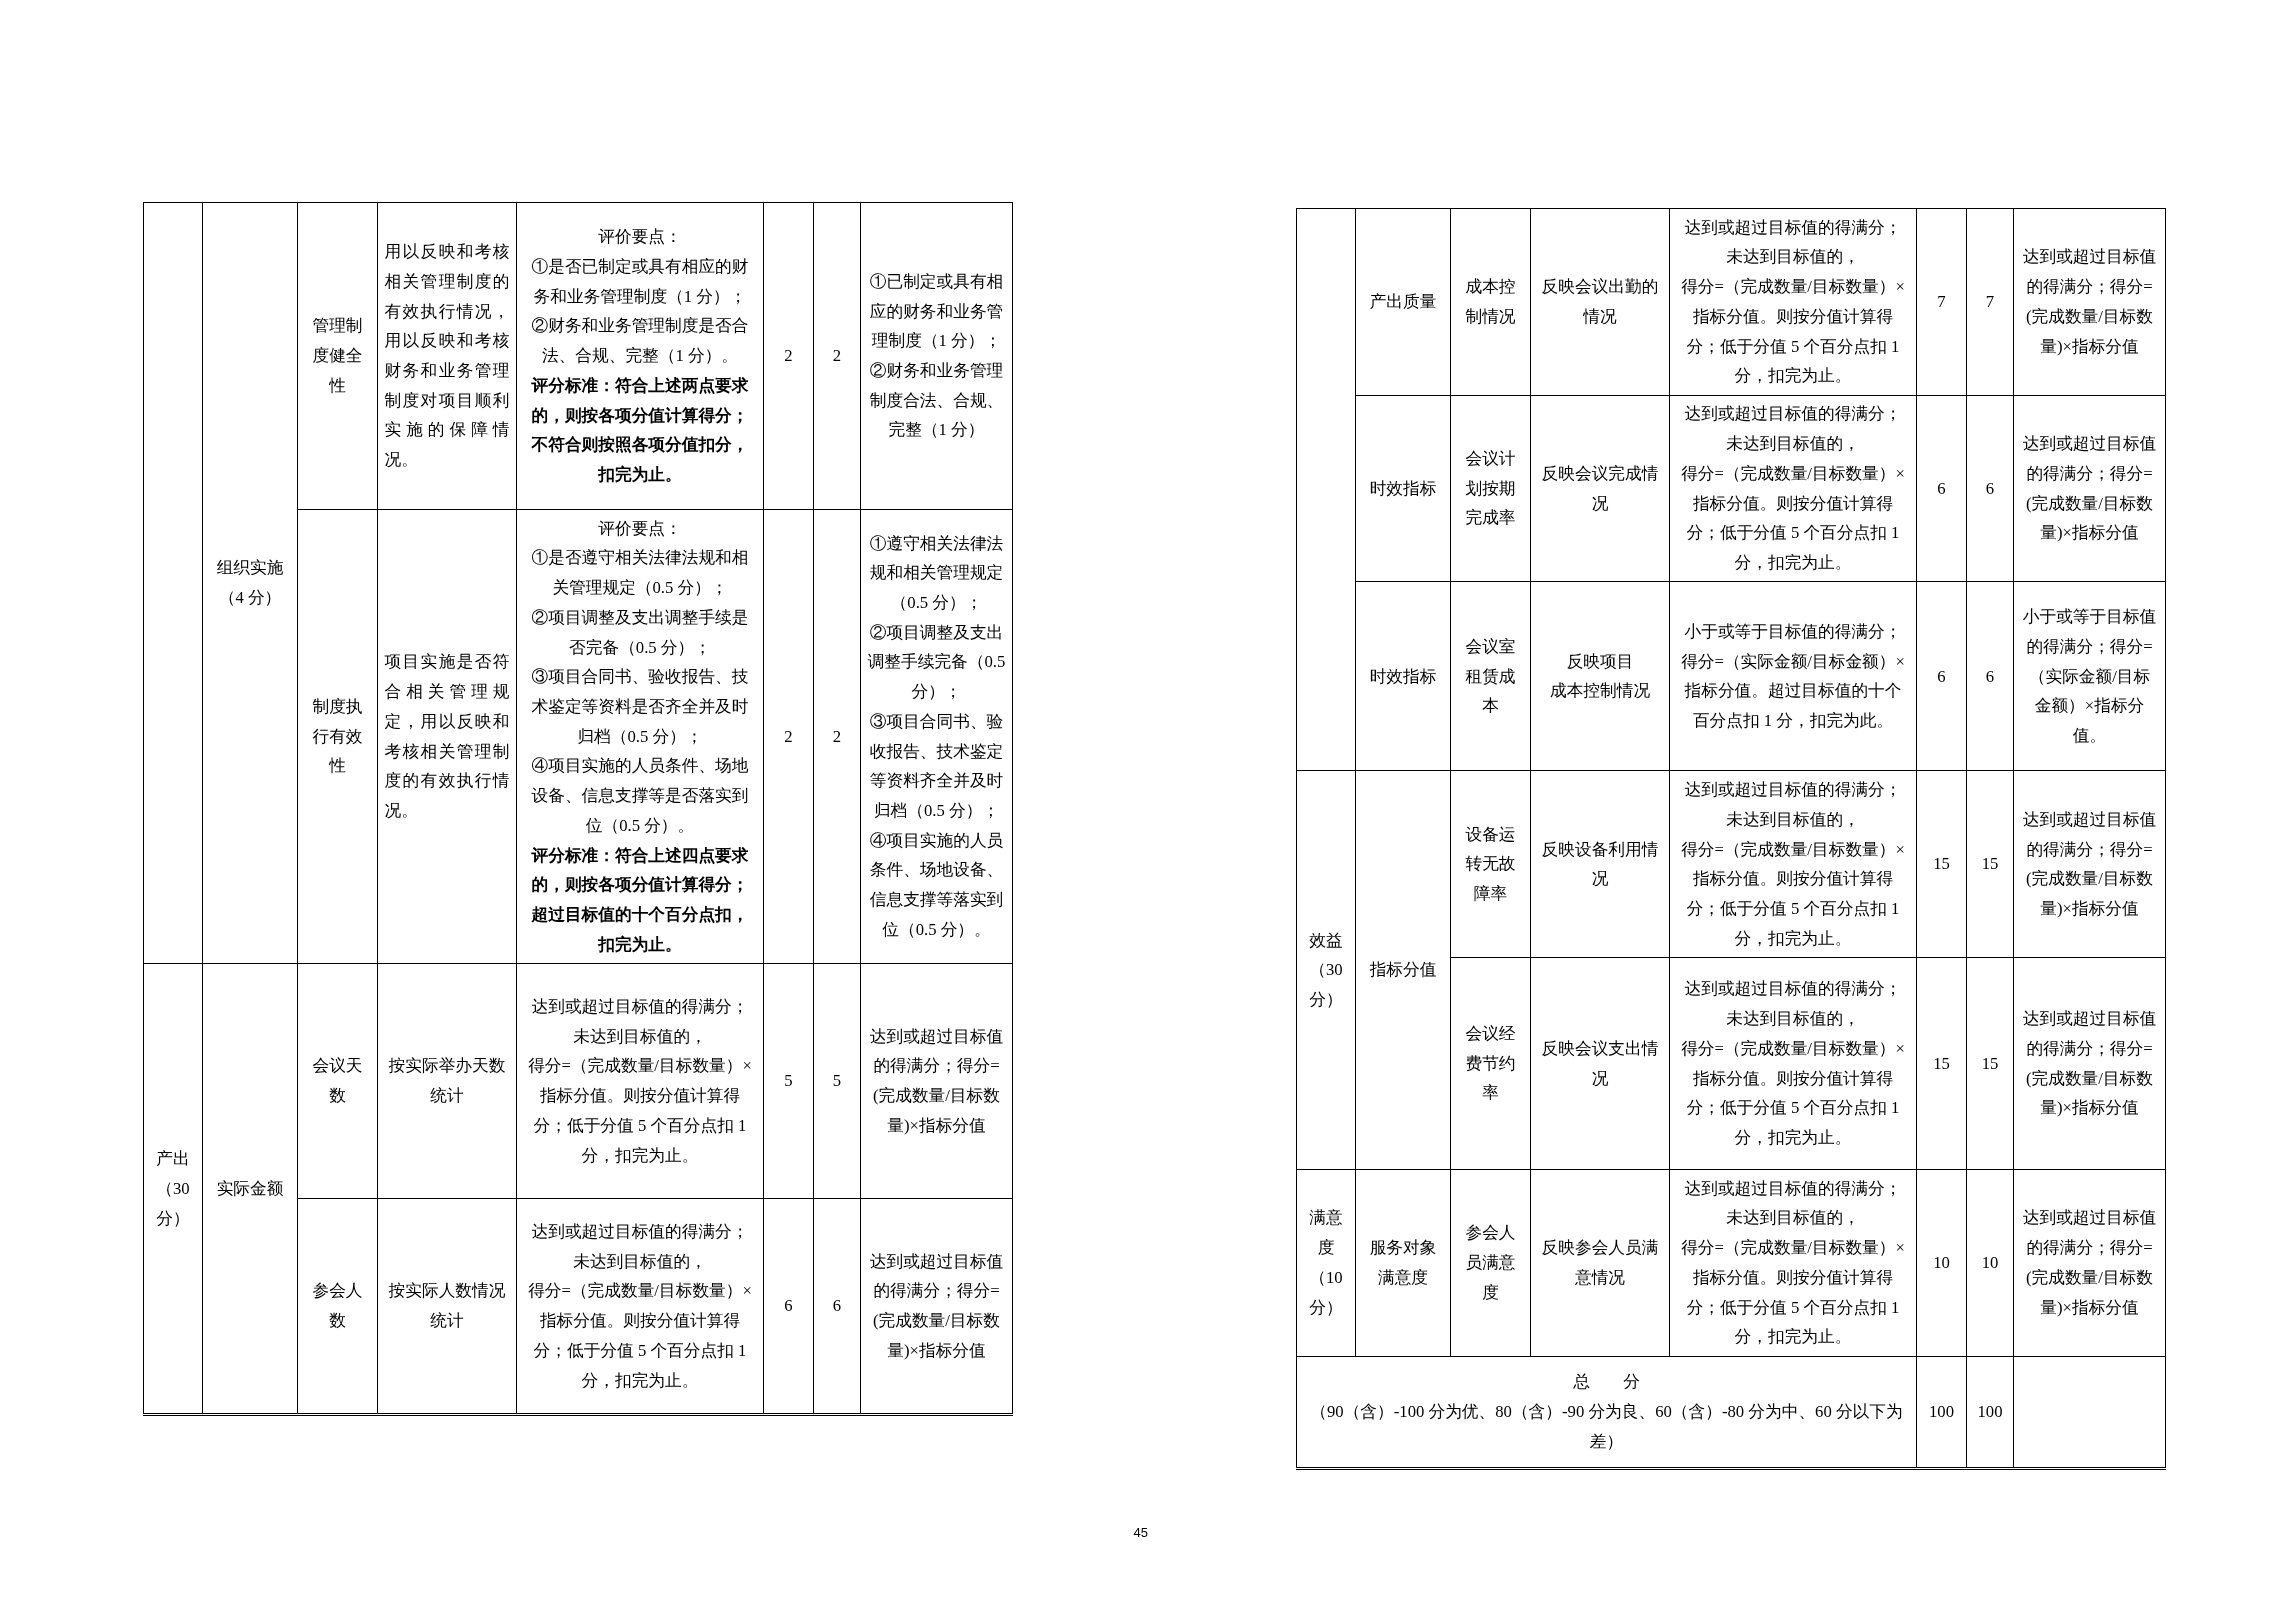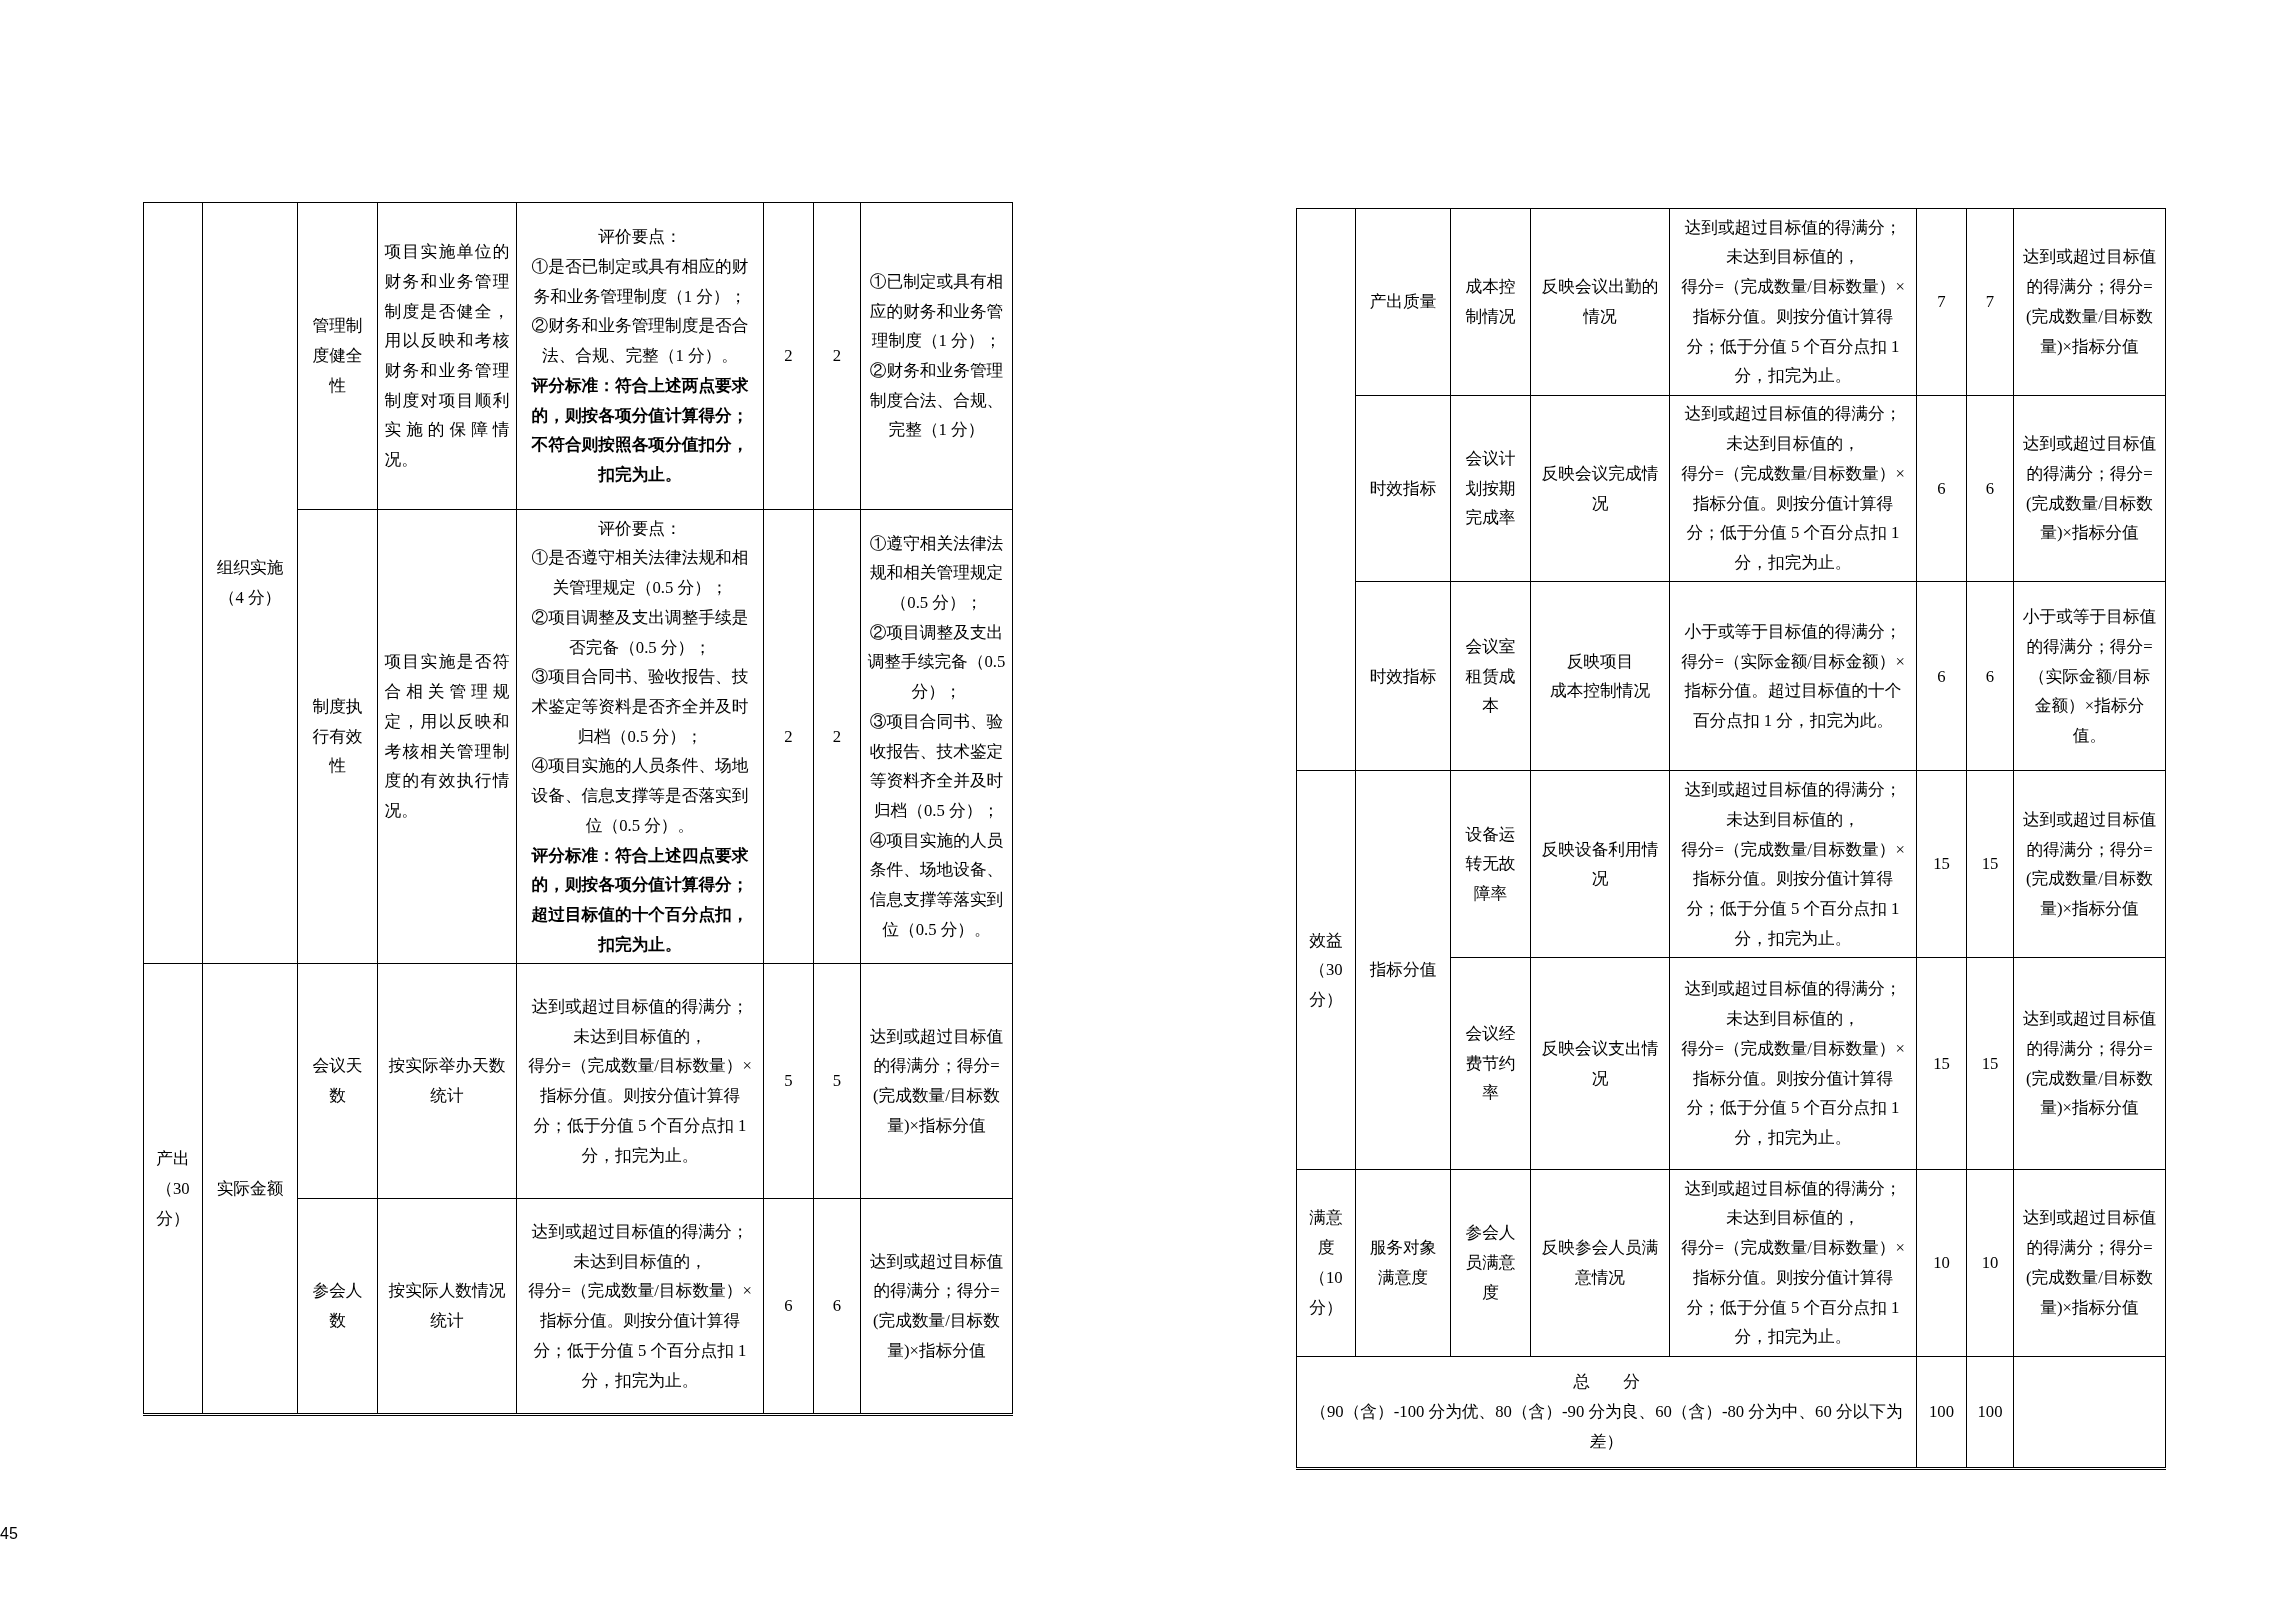--- a/index.html
+++ b/index.html
@@ -10,22 +10,22 @@
   .page-right{left:1148px;}
   table.eval{border-collapse:collapse;table-layout:fixed;position:absolute;
              border:1.4px solid #000;border-bottom:3.7px double #000;}
   table.eval td{border:1.4px solid #000;padding:3.7px 6.5px;font-size:16.7px;line-height:1.78;
                 vertical-align:middle;overflow:hidden;word-break:normal;}
   td.c{text-align:center;}
   td.j{text-align:justify;text-justify:inter-ideograph;}
   td.pre, td.pre span{white-space:pre-line;text-align:center;}
   td.pre > span{display:block;}
   span.b{font-weight:bold;font-family:Liberation Serif, serif;}
-  .pagenum{position:absolute;top:1525px;left:0;width:100%;text-align:left;
-           font-family:"Liberation Sans","DejaVu Sans",sans-serif;font-size:16px;}
+  .pagenum{position:absolute;top:1525px;left:0;width:100%;text-align:right;
+           font-family:"Liberation Sans","DejaVu Sans",sans-serif;font-size:13px;}
   .tbl-left{left:143px;top:202px;width:870px;}
   .tbl-right{left:148px;top:208px;width:870px;}
 </style>
 </head>
 <body>
 
 <div class="page page-left">
   <table class="eval tbl-left">
     <colgroup>
       <col style="width:59px">
@@ -35,21 +35,21 @@
         <col style="width:247px">
         <col style="width:50px">
       <col style="width:47px">
         <col style="width:152px">
     </colgroup>
     <tbody>
         <tr style="height:307px">
       <td rowspan="2"></td>
       <td rowspan="2" class="c"><span>组织实施（4 分）</span></td>
       <td class="c"><span>管理制度健全性</span></td>
-      <td class="j"><span>项目实施单位的财务和业务管理制度是否健全，用以反映和考核财务和业务管理制度对项目顺利实施的保障情况。</span></td>
+      <td class="j"><span>用以反映和考核相关管理制度的有效执行情况，用以反映和考核财务和业务管理制度对项目顺利实施的保障情况。</span></td>
       <td class="j pre"><span>评价要点：
 ①是否已制定或具有相应的财务和业务管理制度（1 分）；
 ②财务和业务管理制度是否合法、合规、完整（1 分）。</span><span class="b">评分标准：符合上述两点要求的，则按各项分值计算得分；不符合则按照各项分值扣分，扣完为止。</span></td>
       <td class="c"><span>2</span></td>
       <td class="c"><span>2</span></td>
       <td class="j pre"><span>①已制定或具有相应的财务和业务管理制度（1 分）；
 ②财务和业务管理制度合法、合规、完整（1 分）</span></td>
     </tr>
     <tr style="height:451px">
       <td class="c"><span>制度执行有效性</span></td>

